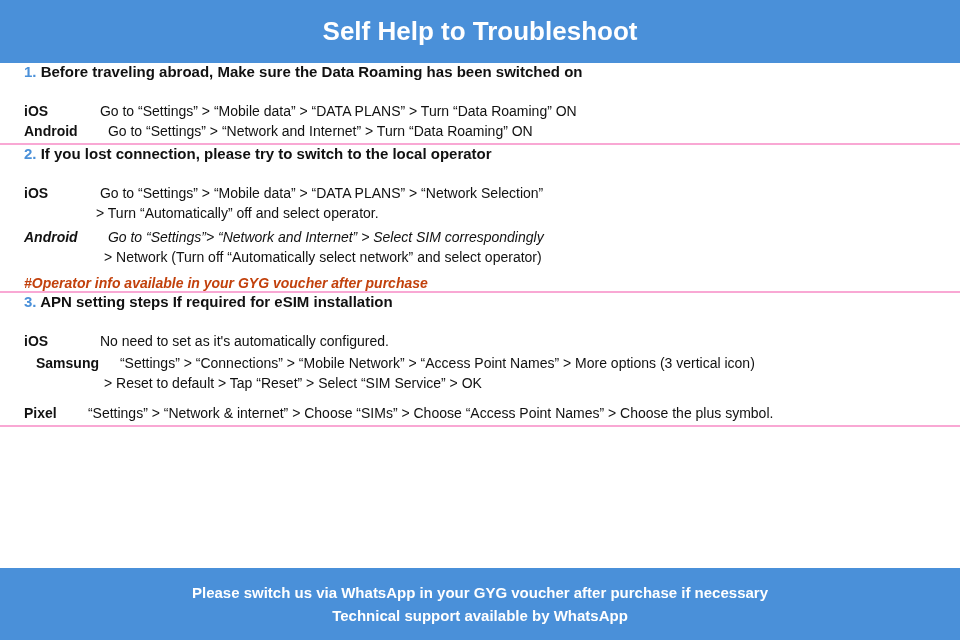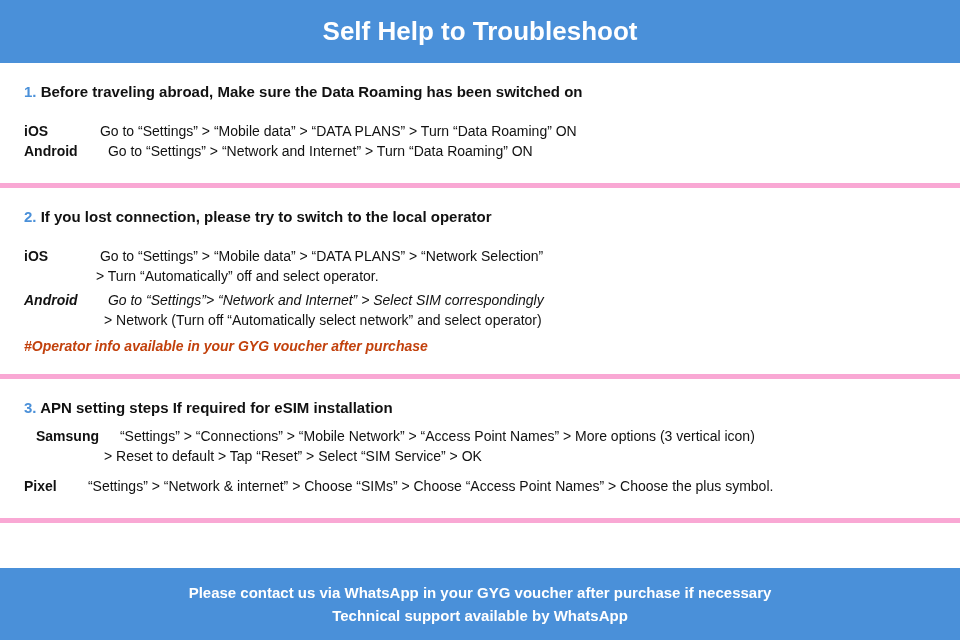--- a/index.html
+++ b/index.html
@@ -22,22 +22,22 @@
       padding: 16px 20px;
     }
 
     .header h1 {
       color: #fff;
       font-size: 26px;
       font-weight: bold;
     }
 
     .section {
-      border-bottom: 5px solid #f9a8d4;
-      padding: 20px 24px;
+      border-bottom: 2px solid #f9a8d4;
+      padding: 0 24px;
     }
 
     .section-title {
       font-size: 15px;
       font-weight: bold;
       margin-bottom: 12px;
       color: #111;
     }
 
     .section-number {
@@ -158,33 +158,37 @@
         <span>&gt; Network (Turn off “Automatically select network” and select operator)</span>
       </div>
       <span class="highlight-link">#Operator info available in your GYG voucher after purchase</span>
     </div>
 
     <div class="section">
       <div class="section-title">
         <span class="section-number">3.</span>
         <span>APN setting steps If required for eSIM installation</span>
       </div>
+      <div class="platform-line">
+        <span class="ios-label">iOS</span>
+        <span>No need to set as it's automatically configured.</span>
+      </div>
       <div class="platform-line" style="margin-top:6px;margin-left:12px;">
         <span class="samsung-label">Samsung</span>
         <span>“Settings” &gt; “Connections” &gt; “Mobile Network” &gt; “Access Point Names” &gt; More options (3 vertical icon)</span>
       </div>
       <div class="platform-line" style="padding-left: 80px;">
         <span>&gt; Reset to default &gt; Tap “Reset” &gt; Select “SIM Service” &gt; OK</span>
       </div>
       <div class="platform-line" style="margin-top:14px;">
         <span class="pixel-label">Pixel</span>
         <span>“Settings” &gt; “Network &amp; internet” &gt; Choose “SIMs” &gt; Choose “Access Point Names” &gt; Choose the plus symbol.</span>
       </div>
     </div>
 
   </div>
 
   <div class="footer">
-    <p>Please contact us via WhatsApp  in your GYG voucher after purchase if necessary</p>
+    <p>Please switch us via WhatsApp  in your GYG voucher after purchase if necessary</p>
     <p>Technical support available by WhatsApp</p>
   </div>
 
 </div>
 
 </body></html>

